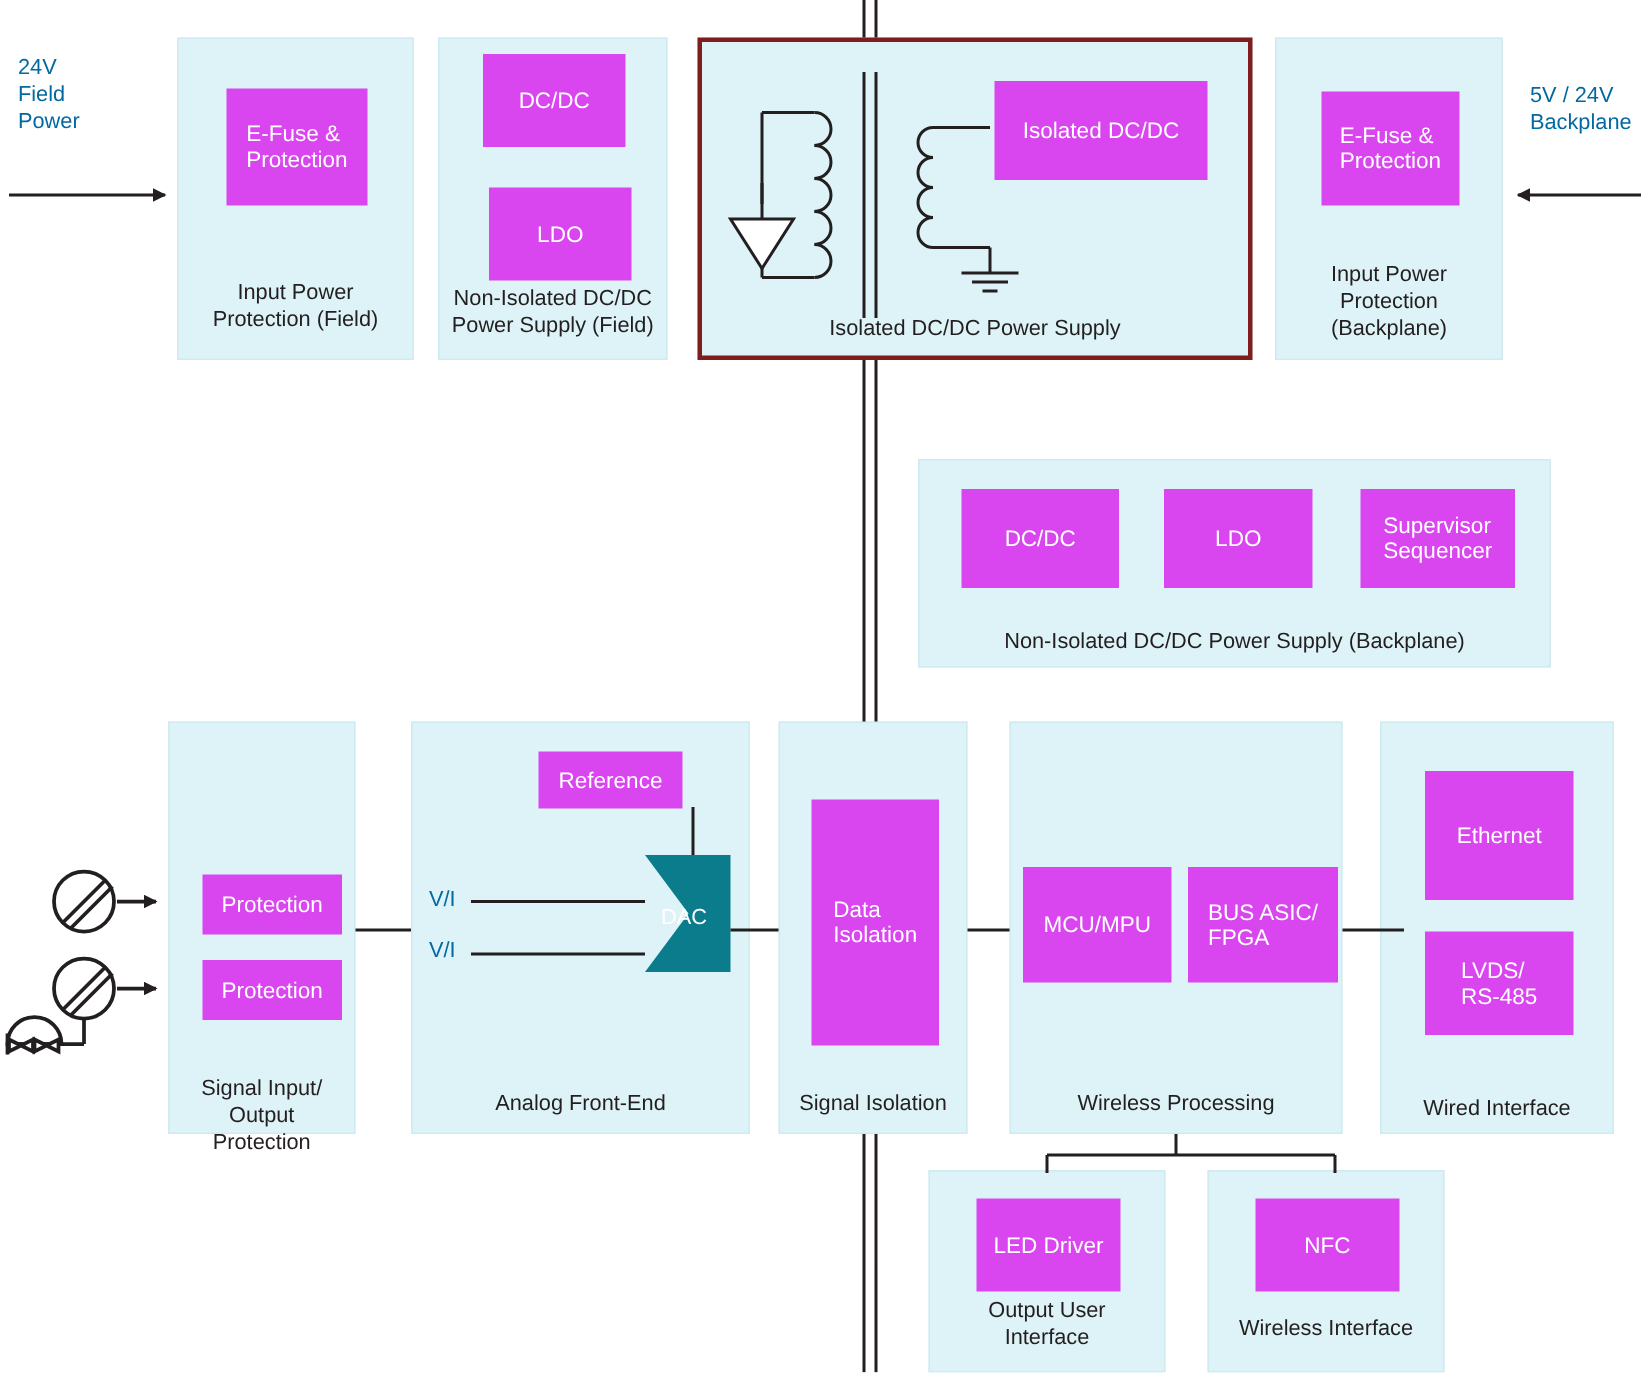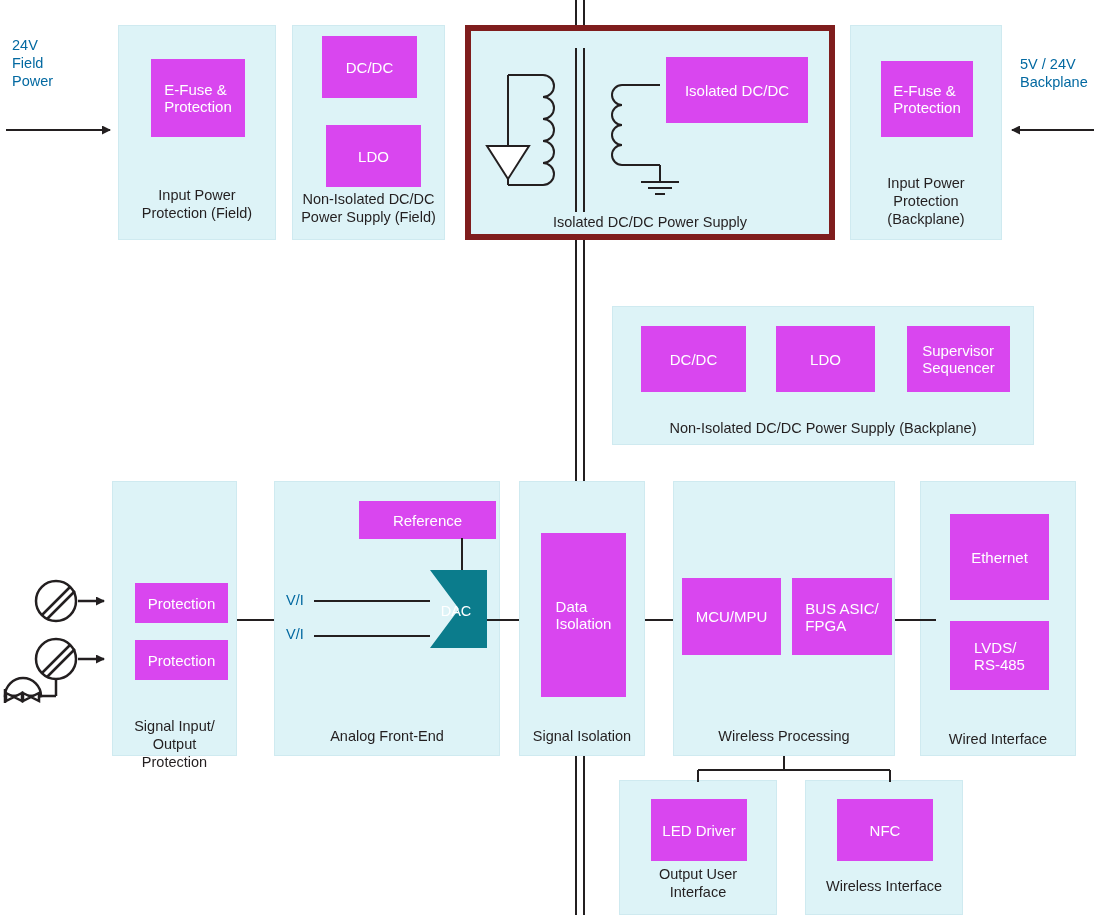--- a/index.html
+++ b/index.html
@@ -15,21 +15,21 @@
 
   
   .group{
     position:absolute;
     background:#ddf3f7;
     border:1px solid #cfeaf0;
     box-sizing:border-box;
   }
   .group.redbox{
     background:#ddf3f7;
-    border:6px solid #7f1d1d;
+    border:3px solid #7f1d1d;
   }
   .group-label{
     position:absolute;
     left:0;right:0;
     text-align:center;
     font-size:14.5px;
     line-height:18px;
     color:#231f20;
     white-space:pre-line;
   }
@@ -119,21 +119,21 @@
 
   <div class="group" style="left:112px;top:481px;width:125px;height:275px;">
     <div class="blk" style="left:22px;top:101px;width:93px;height:40px;">Protection</div>
     <div class="blk" style="left:22px;top:158px;width:93px;height:40px;">Protection</div>
     <div class="group-label" style="top:207px;margin-top:28px;">Signal Input/
 Output
 Protection</div>
   </div>
 
   <div class="group" style="left:274px;top:481px;width:226px;height:275px;">
-    <div class="blk" style="left:84px;top:19px;width:137px;height:38px;">Reference</div>
+    <div class="blk" style="left:84px;top:19px;width:96px;height:38px;">Reference</div>
     <div class="ftext" style="left:11px;top:109px;">V/I</div>
     <div class="ftext" style="left:11px;top:143px;">V/I</div>
     <div class="group-label" style="top:245px;">Analog Front-End</div>
   </div>
 
   <div class="group" style="left:519px;top:481px;width:126px;height:275px;">
     <div class="blk" style="left:21px;top:51px;width:85px;height:164px;">Data
 Isolation</div>
     <div class="group-label" style="top:245px;">Signal Isolation</div>
   </div>

